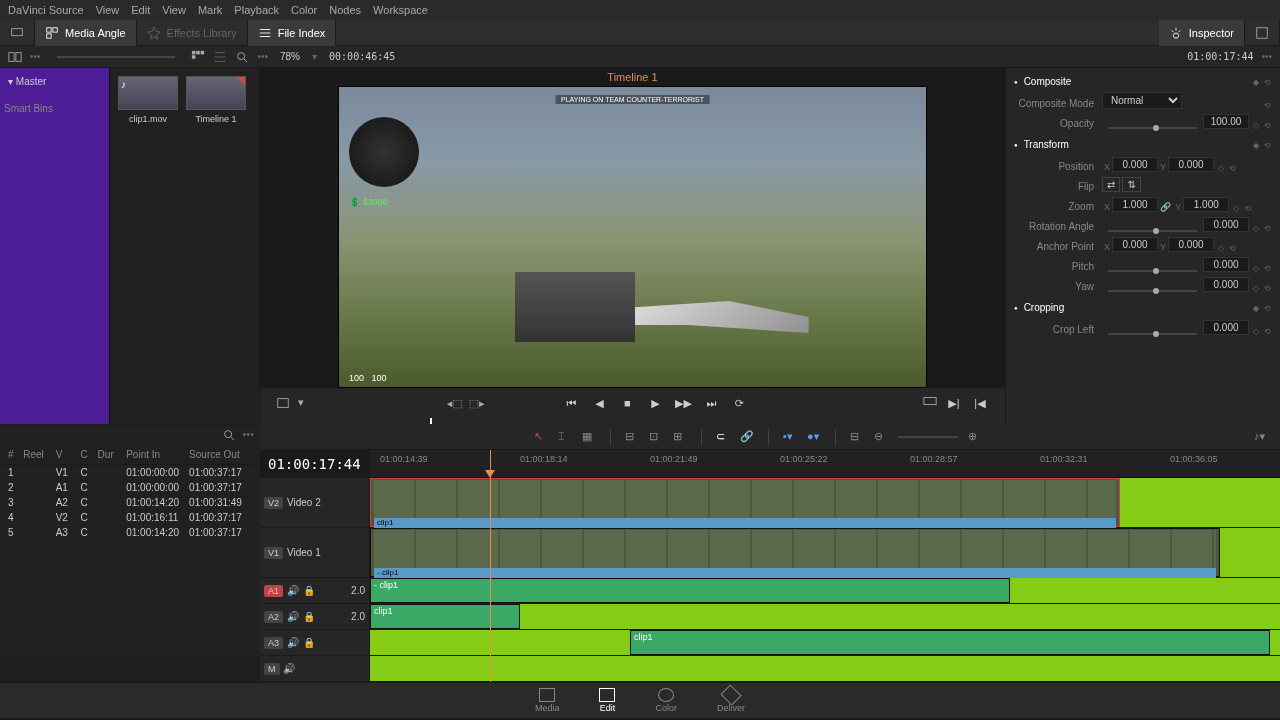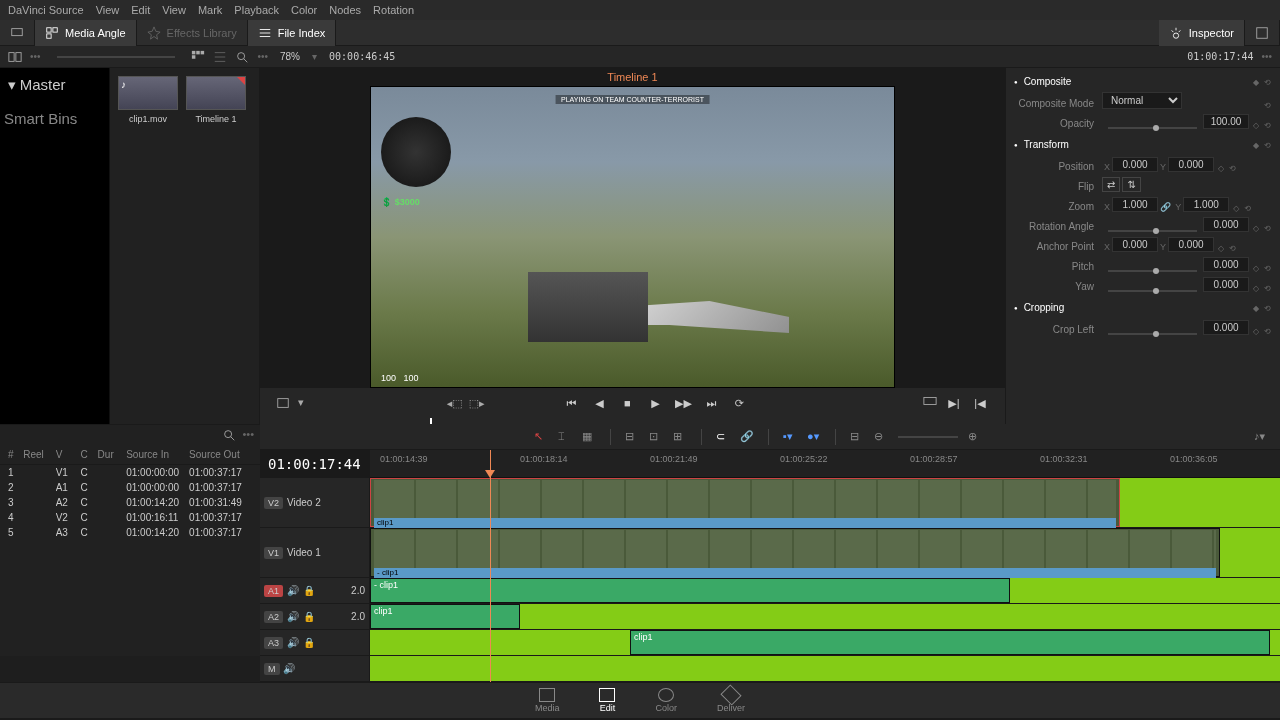--- a/index.html
+++ b/index.html
@@ -9,28 +9,28 @@
 .toolbar { background: #2d2d2d; height: 26px; display: flex; align-items: center; border-bottom: 1px solid #1a1a1a; }
 .toolbar-left { display: flex; align-items: center; flex: 1; }
 .toolbar-item { padding: 0 10px; display: flex; align-items: center; height: 26px; border-right: 1px solid #1a1a1a; font-size: 11px; color: #aaa; }
 .toolbar-item.active { background: #3a3a3a; color: #fff; }
 .toolbar-center { flex: 1; text-align: center; font-size: 12px; color: #fff; }
 .toolbar-right { display: flex; align-items: center; }
 .icon { width: 14px; height: 14px; display: inline-block; }
 .viewer-bar { background: #262626; height: 22px; display: flex; align-items: center; padding: 0 8px; border-bottom: 1px solid #1a1a1a; font-size: 10px; }
 .main-area { display: flex; height: 356px; }
 .media-pool { width: 260px; background: #212121; border-right: 1px solid #1a1a1a; display: flex; }
-.pool-sidebar { width: 110px; background: #000000; border-right: 1px solid #111; padding: 4px; font-size: 15px; }
+.pool-sidebar { width: 110px; background: #4c1d95; border-right: 1px solid #111; padding: 4px; font-size: 10px; }
 .pool-sidebar-header { padding: 4px; color: #ccc; }
 .pool-content { flex: 1; padding: 8px; display: flex; gap: 8px; }
 .clip-thumb { width: 60px; text-align: center; font-size: 9px; }
 .clip-thumb-img { width: 60px; height: 34px; background: #444; border: 1px solid #555; margin-bottom: 4px; position: relative; }
 .viewer-panel { flex: 1; background: #1a1a1a; display: flex; flex-direction: column; }
 .viewer-header { height: 18px; display: flex; align-items: center; justify-content: center; font-size: 11px; color: #e85; }
-.viewer-image { flex: 1; margin: 0 110px; background: linear-gradient(180deg, #7a8a9a 0%, #8899a8 25%, #8a9575 50%, #6b7a4a 75%, #4a5a2a 100%); position: relative; border: 1px solid #000; }
+.viewer-image { flex: 1; margin: 0 78px; background: linear-gradient(180deg, #7a8a9a 0%, #8899a8 25%, #8a9575 50%, #6b7a4a 75%, #4a5a2a 100%); position: relative; border: 1px solid #000; }
 .viewer-controls { height: 30px; display: flex; align-items: center; justify-content: center; gap: 8px; background: #262626; padding: 0 16px; }
 .transport-btn { width: 18px; height: 18px; display: flex; align-items: center; justify-content: center; color: #ccc; cursor: pointer; }
 .inspector { width: 275px; background: #262626; border-left: 1px solid #1a1a1a; padding: 4px 8px; font-size: 10px; overflow: hidden; }
 .insp-section { margin-bottom: 4px; }
 .insp-header { padding: 4px 0; color: #fff; display: flex; align-items: center; }
 .insp-header::before { content: "●"; margin-right: 6px; font-size: 6px; }
 .insp-row { display: flex; align-items: flex-end; padding: 2px 0; height: 20px; }
 .insp-label { width: 80px; text-align: right; margin-right: 8px; color: #888; }
 .insp-input { width: 46px; background: #1a1a1a; border: 1px solid #333; color: #ccc; padding: 1px 4px; font-size: 10px; text-align: center; }
 .insp-slider { flex: 1; height: 2px; background: #444; margin: 0 6px; position: relative; }
@@ -83,21 +83,21 @@
 
 <div class="menubar">
   <span>DaVinci Source</span>
   <span>View</span>
   <span>Edit</span>
   <span>View</span>
   <span>Mark</span>
   <span>Playback</span>
   <span>Color</span>
   <span>Nodes</span>
-  <span>Rotation</span>
+  <span>Workspace</span>
 </div>
 
 <div class="toolbar">
   <div class="toolbar-left">
     <div class="toolbar-item">
         <svg class="icon" viewBox="0 0 16 16" fill="none" stroke="#aaa">
           <rect x="2" y="3" width="12" height="8"></rect>
         </svg>
       </div>
     <div class="toolbar-item active">
@@ -370,21 +370,21 @@
             <line x1="10" y1="10" x2="14" y2="14"></line>
           </svg>
         <span style="color:#666">•••</span>
       </div>
       <div class="index-header">
         <span class="index-col" style="width:16px">#</span>
         <span class="index-col" style="width:34px">Reel</span>
         <span class="index-col" style="width:26px">V</span>
         <span class="index-col" style="width:18px">C</span>
         <span class="index-col" style="width:30px">Dur</span>
-        <span class="index-col" style="width:66px">Source In</span>
+        <span class="index-col" style="width:66px">Point In</span>
         <span class="index-col" style="width:66px">Source Out</span>
       </div>
       <div id="index-rows">
           <div class="index-row">
             <span class="index-col" style="width:16px">1</span>
             <span class="index-col" style="width:34px"></span>
             <span class="index-col" style="width:26px">V1</span>
             <span class="index-col" style="width:18px">C</span>
             <span class="index-col" style="width:30px"></span>
             <span class="index-col" style="width:66px">01:00:00:00</span>

